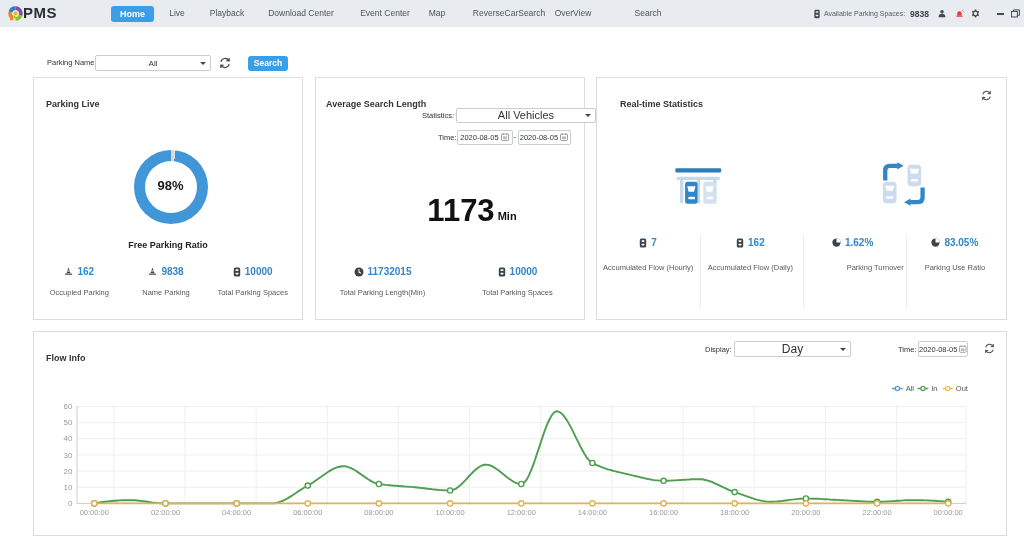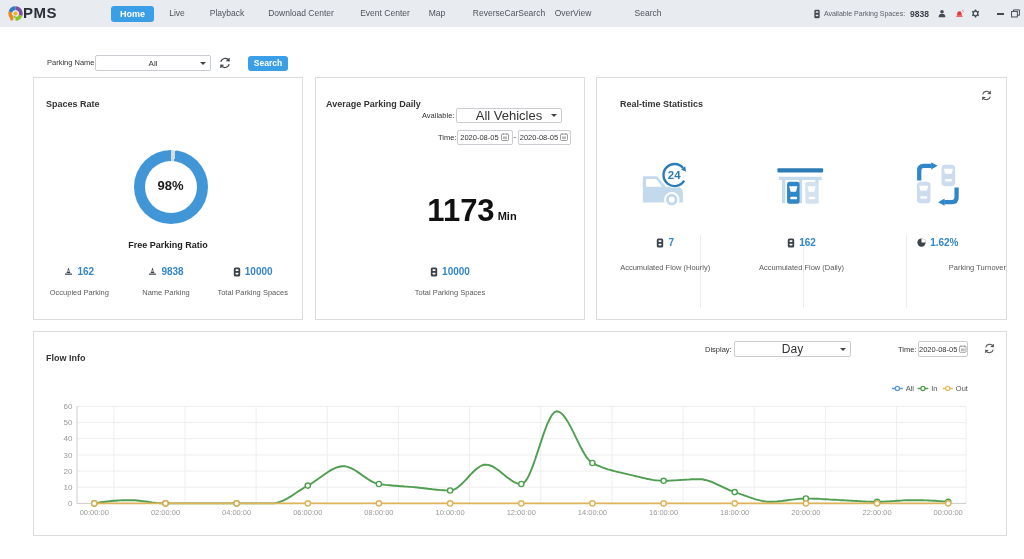--- a/index.html
+++ b/index.html
@@ -97,21 +97,21 @@
 <div class="toolbar">
   <span class="lbl abs" style="left:47px; top:58px; font-size:7.5px;">Parking Name:</span>
   <div class="selbox" style="left:95px; top:55px; width:116px; height:16px;">All<span class="caret"></span></div>
   <svg class="abs" style="left:219px; top:57px;" width="12" height="12" viewBox="0 0 14 14">
       <path d="M2.2 5.6 A5 5 0 0 1 11.4 4.2 M11.8 1.2 L11.9 4.6 L8.5 4.4 M11.8 8.4 A5 5 0 0 1 2.6 9.8 M2.2 12.8 L2.1 9.4 L5.5 9.6" fill="none" stroke="#3c434b" stroke-width="1.35"></path>
     </svg>
   <div class="btn-search">Search</div>
 </div>
 
 <div class="card" id="card1">
-  <h3 style="position:absolute; left:12px; top:21px;">Spaces Rate</h3>
+  <h3 style="position:absolute; left:12px; top:21px;">Parking Live</h3>
 </div>
 <div class="donut"></div>
 <div class="donut-label">98%</div>
 <div class="abs" style="left:33px; top:240px; width:270px; text-align:center; font-size:9px; font-weight:bold; color:#222;">Free Parking Ratio</div>
 <div class="abs" style="left:36px; top:266px; width:260px; display:flex;">
   <div style="flex:1; text-align:center;">
     <div style="display:flex; align-items:center; justify-content:center;">
       <svg width="9" height="9" viewBox="0 0 12 12" style="margin-right:4px;">
           <path d="M6 0.8 L8.6 8 L3.4 8 Z" fill="#3c434b"></path>
           <path d="M4.6 4.6 L7.4 4.6 L7.8 6 L4.2 6 Z" fill="#fff"></path>
@@ -139,73 +139,71 @@
           <rect x="3" y="2.6" width="4" height="2" rx="1" fill="#fff"></rect>
           <rect x="3" y="7" width="4" height="2" rx="1" fill="#fff"></rect>
         </svg>
       <span class="statnum">10000</span>
     </div>
     <div class="statlbl" style="margin-top:11px;">Total Parking Spaces</div>
   </div>
 </div>
 
 <div class="card" id="card2">
-  <h3 style="position:absolute; left:10px; top:21px;">Average Parking Daily</h3>
-</div>
-<span class="lbl abs" style="left:422px; top:111px; font-size:7.5px;">Available:</span>
-<div class="selbox" style="left:456px; top:107.5px; width:106px; height:15px; font-size:13px;">All Vehicles<span class="caret"></span></div>
+  <h3 style="position:absolute; left:10px; top:21px;">Average Search Length</h3>
+</div>
+<span class="lbl abs" style="left:422px; top:111px; font-size:7.5px;">Statistics:</span>
+<div class="selbox" style="left:456px; top:107.5px; width:140px; height:15px; font-size:11px;">All Vehicles<span class="caret"></span></div>
 <span class="lbl abs" style="left:438px; top:133px; font-size:7.5px;">Time:</span>
 <div class="datebox" style="left:456.5px; top:129.5px; width:56px; height:15px;">2020-08-05&nbsp;<svg width="8" height="8" viewBox="0 0 8 8">
       <rect x="0.5" y="1" width="7" height="6.5" rx="1" fill="none" stroke="#888" stroke-width="0.8"></rect>
       <line x1="2.2" y1="0.3" x2="2.2" y2="2" stroke="#888" stroke-width="0.8"></line>
       <line x1="5.8" y1="0.3" x2="5.8" y2="2" stroke="#888" stroke-width="0.8"></line>
       <rect x="2" y="3.4" width="4" height="2.8" fill="#bbb"></rect>
     </svg></div>
 <span class="abs" style="left:513.5px; top:132px; font-size:8px; color:#333;">-</span>
 <div class="datebox" style="left:517.5px; top:129.5px; width:53px; height:15px;">2020-08-05&nbsp;<svg width="8" height="8" viewBox="0 0 8 8">
       <rect x="0.5" y="1" width="7" height="6.5" rx="1" fill="none" stroke="#888" stroke-width="0.8"></rect>
       <line x1="2.2" y1="0.3" x2="2.2" y2="2" stroke="#888" stroke-width="0.8"></line>
       <line x1="5.8" y1="0.3" x2="5.8" y2="2" stroke="#888" stroke-width="0.8"></line>
       <rect x="2" y="3.4" width="4" height="2.8" fill="#bbb"></rect>
     </svg></div>
 <div class="abs" style="left:315px; top:193px; width:270px; text-align:center;padding-left:44px;">
   <span style="font-size:31px; font-weight:bold; color:#111;">1173</span><span style="font-size:11px; font-weight:bold; color:#111; position:relative; top:-1px;">&nbsp;Min</span>
 </div>
 <div class="abs" style="left:315px; top:266px; width:270px; display:flex;">
   <div style="flex:1; text-align:center;">
     <div style="display:flex; align-items:center; justify-content:center;">
+      <svg width="10" height="10" viewBox="0 0 12 12" style="margin-right:4px;">
+          <circle cx="6" cy="6" r="5.4" fill="#3c434b"></circle>
+          <path d="M6 2.8 L6 6.3 L8.4 7.5" stroke="#fff" stroke-width="1.3" fill="none"></path>
+        </svg>
+      <span class="statnum">11732015</span>
+    </div>
+    <div class="statlbl" style="margin-top:11px;">Total Parking Length(Min)</div>
+  </div>
+  <div style="flex:1; text-align:center;">
+    <div style="display:flex; align-items:center; justify-content:center;">
       <svg width="8" height="10" viewBox="0 0 10 12" style="margin-right:4px;">
           <rect x="1" y="0.4" width="8" height="11.2" rx="2" fill="#3c434b"></rect>
           <rect x="3" y="2.6" width="4" height="2" rx="1" fill="#fff"></rect>
           <rect x="3" y="7" width="4" height="2" rx="1" fill="#fff"></rect>
         </svg>
       <span class="statnum">10000</span>
     </div>
     <div class="statlbl" style="margin-top:11px;">Total Parking Spaces</div>
   </div>
 </div>
 
 <div class="card" id="card3">
   <h3 style="position:absolute; left:11px; top:21px;margin-left:12px;">Real-time Statistics</h3>
   <svg class="abs" style="right:14px; top:12px;" width="11" height="11" viewBox="0 0 14 14">
       <path d="M2.2 5.6 A5 5 0 0 1 11.4 4.2 M11.8 1.2 L11.9 4.6 L8.5 4.4 M11.8 8.4 A5 5 0 0 1 2.6 9.8 M2.2 12.8 L2.1 9.4 L5.5 9.6" fill="none" stroke="#555" stroke-width="1.35"></path>
     </svg>
   <div style="position:absolute; left:0; top:83px; width:409px; display:flex;">
-    <div style="flex:1; text-align:center;">
-      <svg width="50" height="46" viewBox="0 0 70 64">
-        <path fill="#c3d9ec" d="M4 21 L24 21 L36 36 L50 36 Q60 36 60 44 L60 58 L4 58 Z"></path>
-        <path fill="#fff" d="M8.5 25 L22.5 25 L31 36 L8.5 36 Z"></path>
-        <circle cx="44.5" cy="54" r="9.5" fill="#c3d9ec" stroke="#fff" stroke-width="2.6"></circle>
-        <circle cx="44.5" cy="54" r="4" fill="#fff"></circle>
-        <circle cx="48.4" cy="19.5" r="18" fill="#fff"></circle>
-        <path d="M61.8 27.2 A15.5 15.5 0 1 1 60.3 9.5" fill="none" stroke="#2e7cb5" stroke-width="3.4"></path>
-        <path d="M64.5 14.5 L63.2 7.1 L57.4 12.0 Z" fill="#2e7cb5"></path>
-        <text x="47.9" y="25.4" font-size="16" font-weight="bold" fill="#2e7cb5" text-anchor="middle" font-family="Liberation Sans, sans-serif">24</text>
-      </svg>
-    </div>
     <div style="flex:1; text-align:center;">
       <svg width="50" height="46" viewBox="0 0 70 64">
         <rect x="2" y="10" width="64" height="6" rx="1.5" fill="#2e7cb5"></rect>
         <path fill="#c3d9ec" d="M4 22 L64 22 L64 26.5 L59.5 26.5 L59.5 59 L55 59 L55 26.5 L36.5 26.5 L36.5 59 L32 59 L32 26.5 L13 26.5 L13 59 L8.5 59 L8.5 26.5 L4 26.5 Z"></path>
         <rect x="15.5" y="29" width="17.5" height="30.5" rx="3.5" fill="#3186c8"></rect>
         <path fill="#fff" d="M18.5 35 L30 35 L28 43 L20.5 43 Z"></path>
         <rect x="20" y="50" width="9.5" height="3.5" rx="1.7" fill="#fff"></rect>
         <rect x="41" y="29" width="17.5" height="30.5" rx="3.5" fill="#d4e2ef"></rect>
         <path fill="#fff" d="M44 35 L55.5 35 L53.5 43 L46 43 Z"></path>
         <rect x="45.5" y="50" width="9.5" height="3.5" rx="1.7" fill="#fff"></rect>
@@ -255,20 +253,30 @@
     </div>
     <div style="flex:1; text-align:right;">
       <div style="display:flex; align-items:center; justify-content:center;">
         <svg width="9" height="9" viewBox="0 0 12 12" style="margin-right:4px;">
             <circle cx="6" cy="6" r="5.5" fill="#3c434b"></circle>
             <path d="M6 6 L6 0.5 A5.5 5.5 0 0 1 11.5 6 Z" fill="#fff"></path>
           </svg>
         <span class="statnum">1.62%</span>
       </div>
       <div class="statlbl" style="margin-top:15px;">Parking Turnover</div>
+    </div>
+    <div style="flex:1; text-align:center;">
+      <div style="display:flex; align-items:center; justify-content:center;">
+        <svg width="9" height="9" viewBox="0 0 12 12" style="margin-right:4px;">
+            <circle cx="6" cy="6" r="5.5" fill="#3c434b"></circle>
+            <path d="M6 6 L6 0.5 A5.5 5.5 0 0 1 11.5 6 Z" fill="#fff"></path>
+          </svg>
+        <span class="statnum">83.05%</span>
+      </div>
+      <div class="statlbl" style="margin-top:15px;">Parking Use Ratio</div>
     </div>
   </div>
 </div>
 
 <div class="card" id="card4">
   <h3 style="position:absolute; left:12px; top:21px;">Flow Info</h3>
 </div>
 <span class="lbl abs" style="left:705px; top:345px; font-size:7.5px;">Display:</span>
 <div class="selbox" style="left:734px; top:341px; width:117px; height:16px; font-size:12px;">Day<span class="caret"></span></div>
 <span class="lbl abs" style="left:898px; top:345px; font-size:7.5px;">Time:</span>

